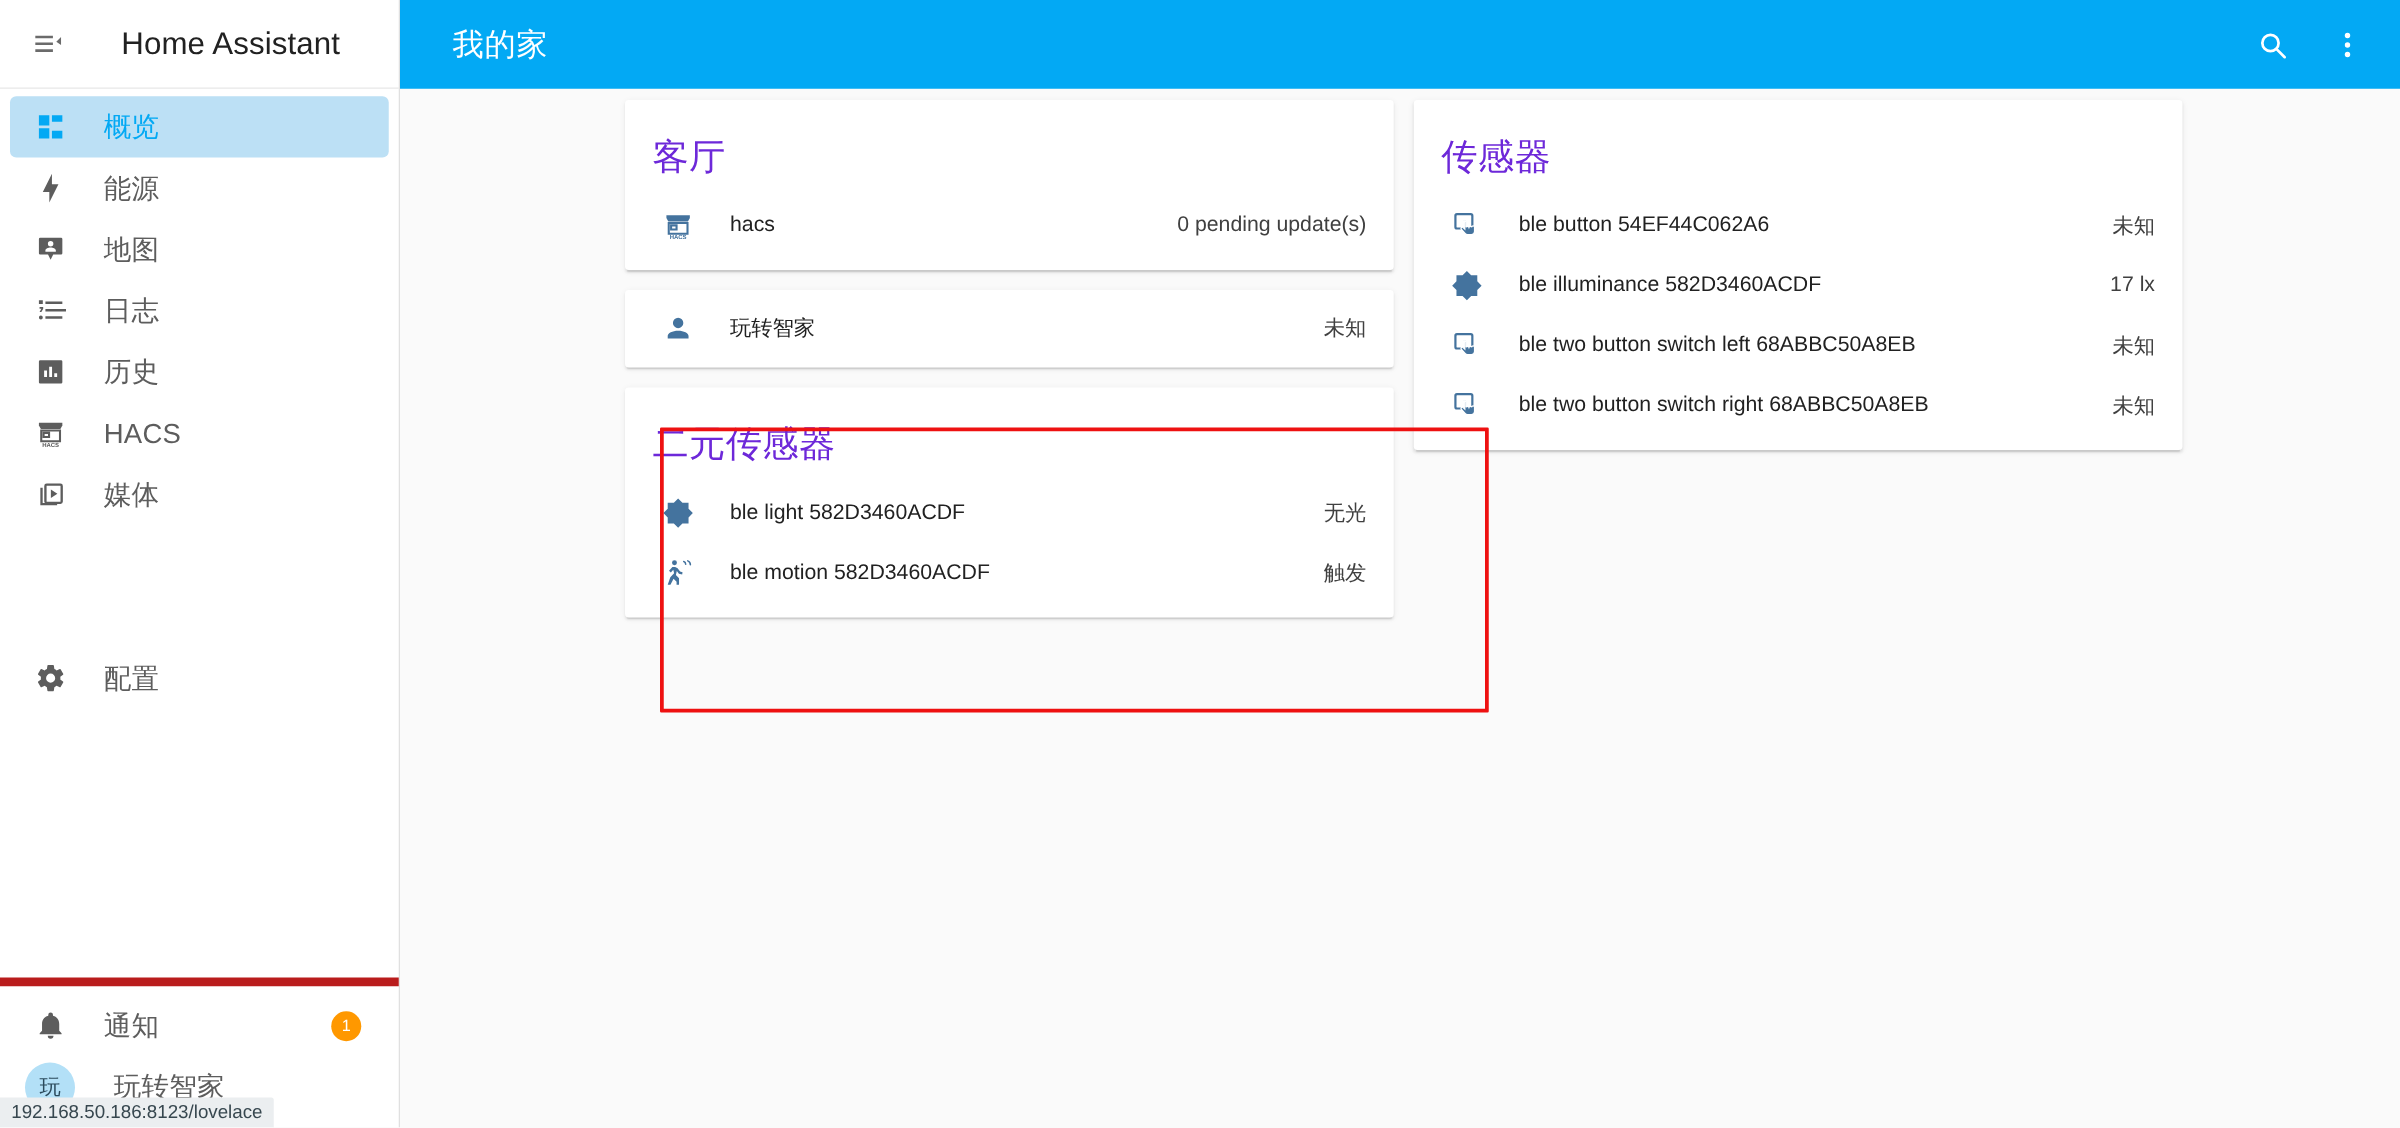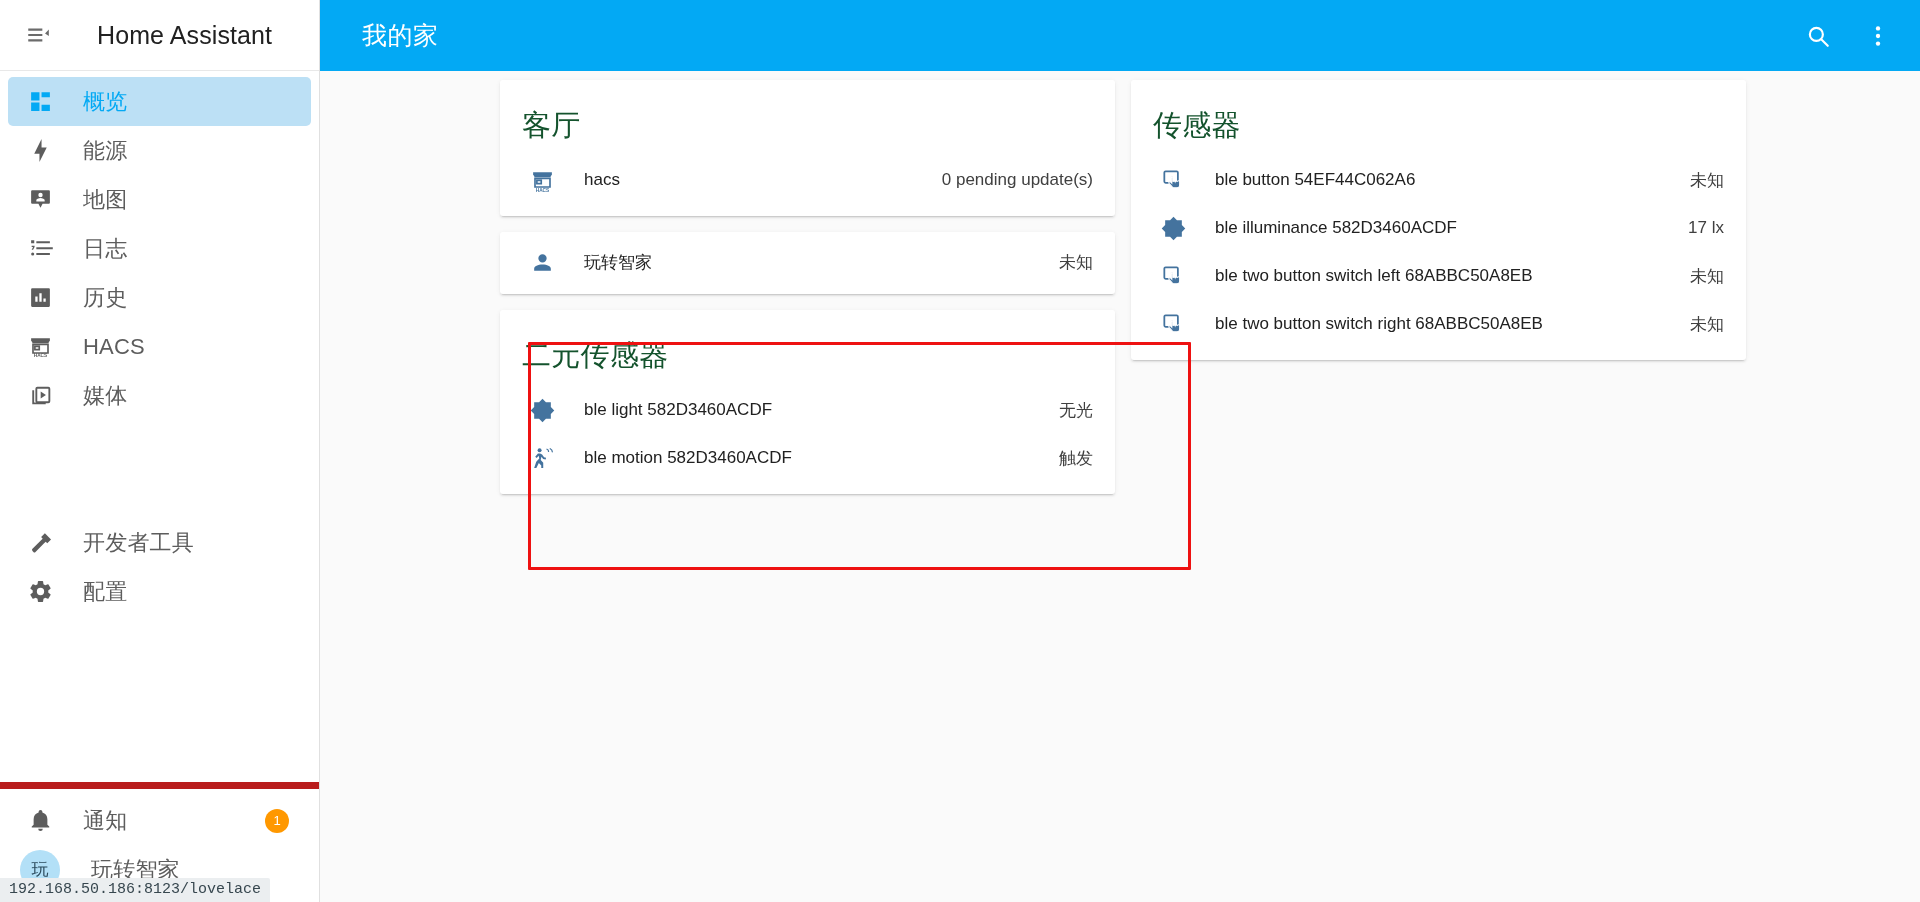--- a/index.html
+++ b/index.html
@@ -137,21 +137,21 @@
   
   .status-url {
     position: absolute;
     left: 0;
     bottom: 0;
     background: #ebeef0;
     color: #37474f;
     font-size: 15px;
     padding: 3px 9px 4px 9px;
     border-top-right-radius: 2px;
-    font-family: Liberation Mono, monospace;
+    font-family: Liberation Sans, sans-serif;
     z-index: 50;
     white-space: nowrap;
   }
 
   
   .main {
     flex: 1 1 auto;
     height: 902px;
     display: flex;
     flex-direction: column;
@@ -220,21 +220,21 @@
     border-radius: 3px;
     box-shadow: 0 2px 2px 0 rgba(0,0,0,0.07),
                 0 1px 5px 0 rgba(0,0,0,0.06),
                 0 3px 1px -2px rgba(0,0,0,0.1);
     padding: 10px 0 12px 0;
   }
 
   .card-title {
     font-size: 29px;
     font-weight: 400;
-    color: #14532d;
+    color: #6d28d9;
     padding: 16px 22px 10px 22px;
     letter-spacing: 0.3px;
   }
 
   .card.no-title { padding-top: 6px; padding-bottom: 8px; }
 
   .entity-row {
     display: flex;
     align-items: center;
     height: 48px;
@@ -358,28 +358,20 @@
             <rect x="8" y="4.5" width="12.5" height="14" rx="1"></rect>
             <path d="M5 7v12.5h12"></path>
             <path d="M12.2 8.2v6.6l5-3.3-5-3.3Z" fill="#5d5d5d" stroke="none"></path>
           </svg>
         </span>
         <span class="nav-label">媒体</span>
       </div>
 
       <div class="nav-spacer-lg"></div>
 
-      <div class="nav-item">
-        <span class="nav-icon">
-          <svg viewBox="0 0 24 24" fill="#5d5d5d">
-              <path d="M16.2 3.2 12.6 6.8l1.5 1.5-1.8 1.8-8 8a1.4 1.4 0 0 0 0 2l.9.9a1.4 1.4 0 0 0 2 0l8-8 1.8-1.8 1.5 1.5 3.6-3.6-5.9-5.9Z"></path>
-            </svg>
-        </span>
-        <span class="nav-label">开发者工具</span>
-      </div>
 
       <div class="nav-item">
         <span class="nav-icon">
           <svg viewBox="0 0 24 24" fill="#5d5d5d">
               <path d="M12 15.5A3.5 3.5 0 1 1 15.5 12 3.5 3.5 0 0 1 12 15.5m7.43-2.53c.04-.32.07-.64.07-.97s-.03-.66-.07-1l2.11-1.63a.5.5 0 0 0 .12-.64l-2-3.46a.5.5 0 0 0-.61-.22l-2.49 1a7.3 7.3 0 0 0-1.69-.98l-.38-2.65A.49.49 0 0 0 14 2h-4a.49.49 0 0 0-.48.42l-.38 2.65c-.61.25-1.17.58-1.69.98l-2.49-1a.5.5 0 0 0-.61.22l-2 3.46a.5.5 0 0 0 .12.64L4.57 11c-.04.34-.07.67-.07 1s.03.65.07.97l-2.11 1.66a.5.5 0 0 0-.12.64l2 3.46c.12.22.39.3.61.22l2.49-1.01c.52.4 1.08.73 1.69.98l.38 2.65A.49.49 0 0 0 10 22h4a.49.49 0 0 0 .48-.42l.38-2.65c.61-.25 1.17-.58 1.69-.98l2.49 1.01c.22.08.49 0 .61-.22l2-3.46a.5.5 0 0 0-.12-.64l-2.11-1.66Z"></path>
             </svg>
         </span>
         <span class="nav-label">配置</span>
       </div>
     </nav>

